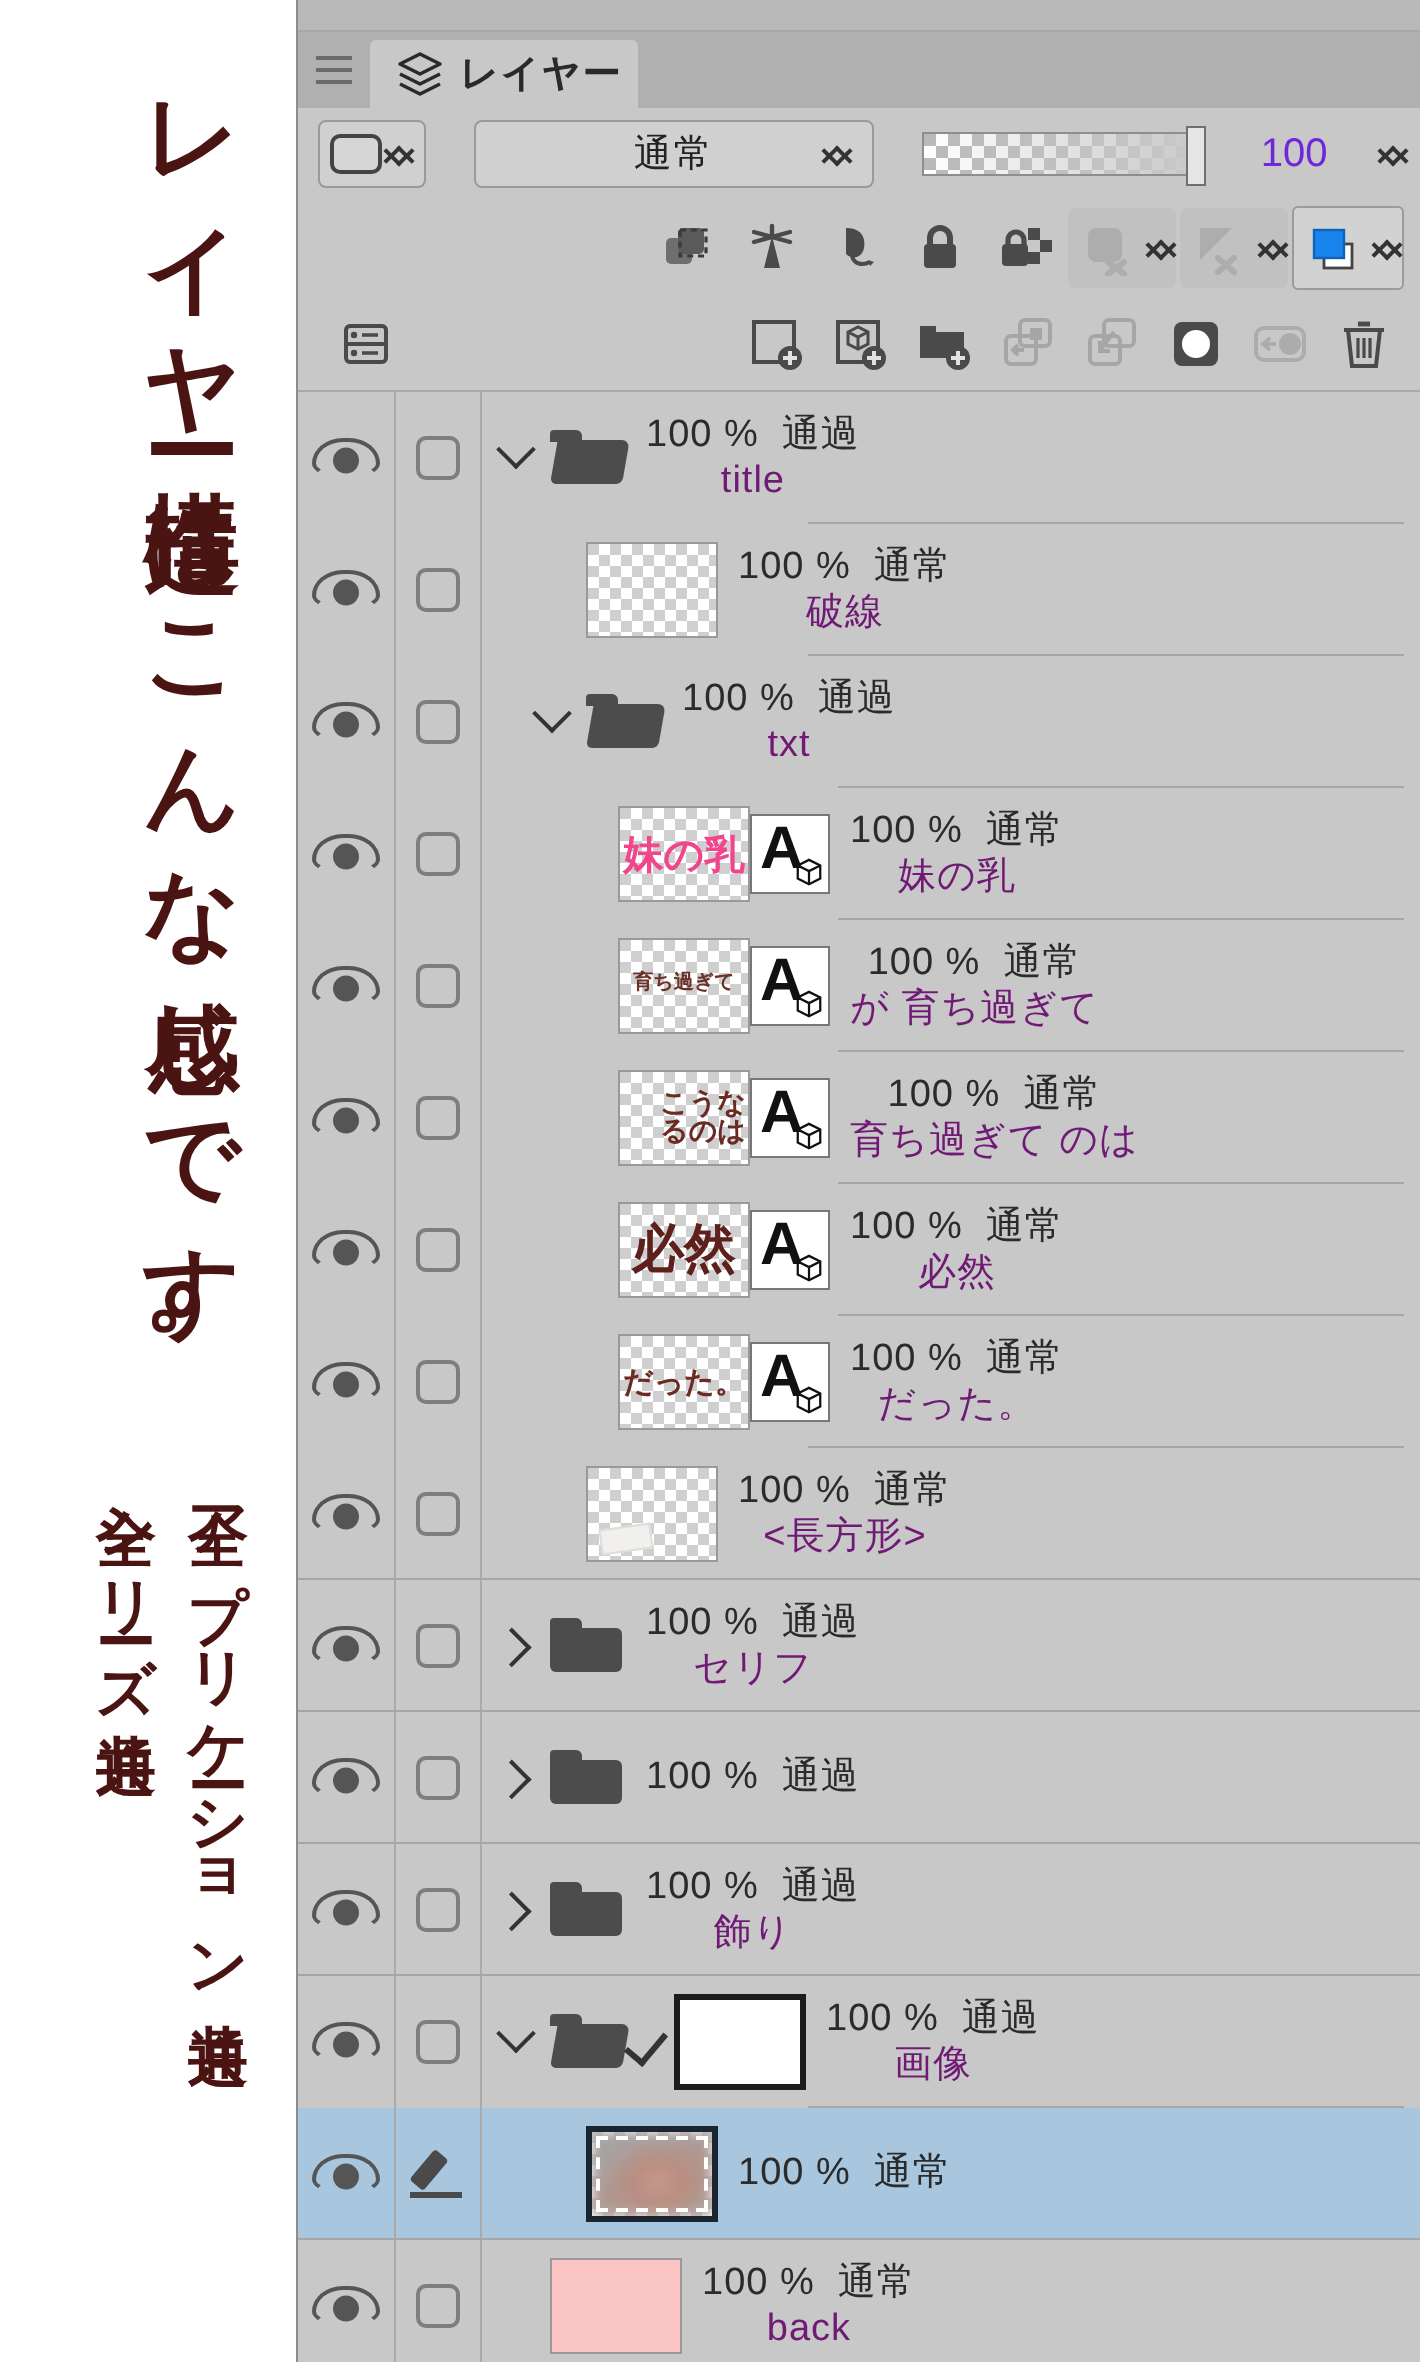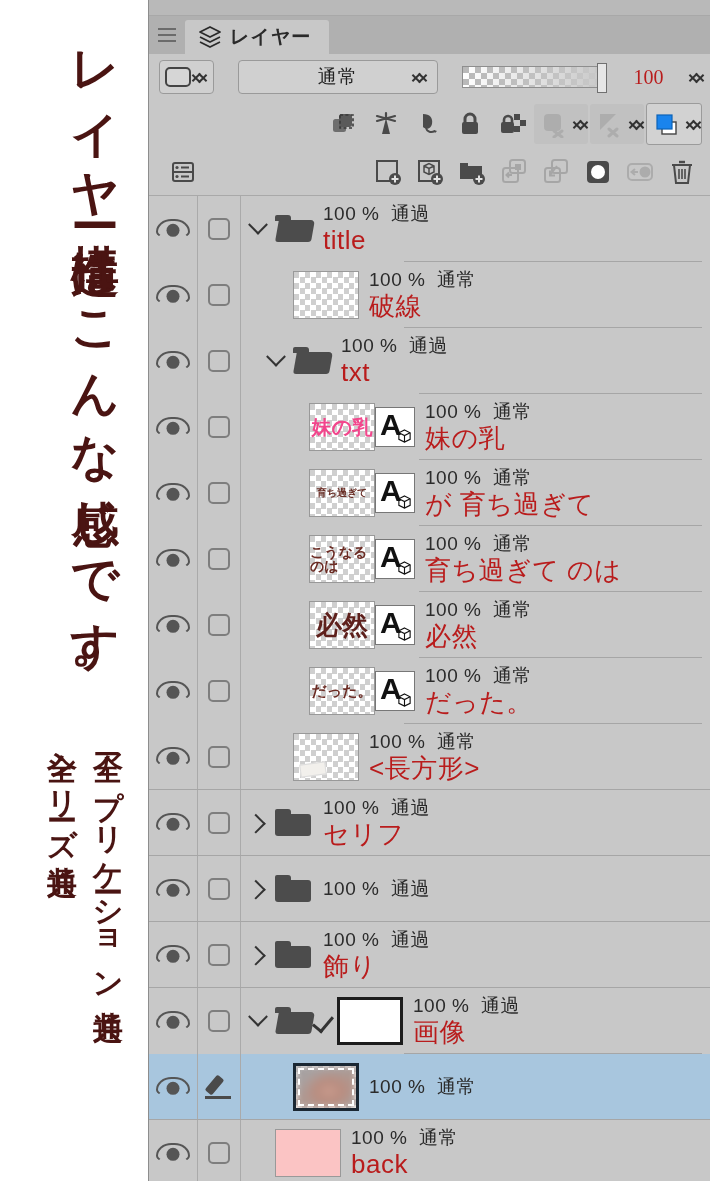--- a/index.html
+++ b/index.html
@@ -41,28 +41,28 @@
 
   
   #tabbar { height:38px; background:#b0b0b0; display:flex; align-items:flex-end; position:relative;}
   #hamburger {
     width:36px; height:38px; display:flex; flex-direction:column;
     justify-content:center; align-items:center; gap:4px; background:#b0b0b0; cursor:pointer;
   }
   #hamburger i { display:block; width:18px; height:2px; background:#6b6b6b;}
   .tab {
     height:34px; display:flex; align-items:center; gap:7px;
-    padding:0 18px 0 12px; background:#c8c8c8;
+    padding:0 8px 0 12px; background:#c8c8c8;
     border-top-left-radius:3px; border-top-right-radius:3px;
     cursor:pointer;
   }
   .tab .label { font-size:19px; color:#2a2a2a; font-weight:700; letter-spacing:1px;}
 
   
-  #blendrow { height:46px; display:flex; align-items:center; padding:0 10px; gap:24px; background:#c8c8c8;font-family:Liberation Serif, serif;}
+  #blendrow { height:46px; display:flex; align-items:center; padding:0 10px; gap:24px; background:#c8c8c8;}
   .ctl {
     background:#d0d0d0; border:1px solid #9a9a9a; border-radius:4px;
     display:flex; align-items:center; height:34px;
   }
   #mask-ctl { width:70px; justify-content:space-around; padding:0 4px;}
   .sq-icon { width:26px; height:20px; border:2px solid #444; border-radius:5px; background:#d6d6d6;}
   .chev {position:relative;width:14px;height:16px;}
   .chev:before,.chev:after{content:"";position:absolute;left:1px;width:9px;height:9px;border-right:2px solid #333;border-bottom:2px solid #333;}
   .chev:before{top:6px;transform:rotate(-135deg);}
   .chev:after{top:1px;transform:rotate(45deg);}
@@ -71,21 +71,21 @@
   #blend-ctl .chev { position:absolute; right:10px; top:8px;}
   #opacity-slider {
     position:relative; width:190px; height:22px;
     border:1px solid #8e8e8e;
     background:
       linear-gradient(to right, rgba(200,200,200,0), rgba(200,200,200,1)),
       repeating-conic-gradient(#ffffff 0% 25%, #b9b9b9 0% 50%) 0 0/12px 12px;
     cursor:pointer;
   }
   #opacity-handle { position:absolute; right:-4px; top:-4px; width:10px; height:30px; background:#e6e6e6; border:1px solid #707070;}
-  #opacity-value { font-size:20px; color:#b91c1c; margin-left:6px;text-align:right;}
+  #opacity-value { font-size:20px; color:#6d28d9; margin-left:6px;text-align:right;}
 
   
   #iconrow { height:48px; display:flex; align-items:center; justify-content:flex-end; gap:2px; padding-right:8px; background:#c8c8c8;}
   .ibtn { width:40px; height:40px; display:flex; align-items:center; justify-content:center; cursor:pointer; border-radius:3px;}
   .ibtn.dim { opacity:.35;}
   .pairbox { display:flex; align-items:center; background:#c1c1c1; border-radius:3px;}
   .pairbox.sel { background:#d2d2d2; border:1px solid #9b9b9b;}
 
   
   #toolrow { height:48px; display:flex; align-items:center; background:#c8c8c8; padding:0 8px; border-bottom:1px solid #a9a9a9;}
@@ -132,23 +132,23 @@
        linear-gradient(160deg,#9fa0a2 0%, #b09890 55%, #a9a2a0 100%);
      filter: blur(3px);}
   .thumb .rectfrag { position:absolute; left:6px; bottom:4px; width:26px; height:13px; background:#f2f0ec; transform:rotate(-8deg); border:1px solid #ddd;}
   .tt-thumb { width:66px; height:48px; border:1px solid #999; flex:0 0 66px; position:relative; overflow:hidden;
      display:flex; align-items:center; justify-content:center;
      background: repeating-conic-gradient(#ffffff 0% 25%, #cfcfcf 0% 50%) 0 0/11px 11px;}
   .tt-thumb span { font-family:"DejaVu Sans","Liberation Sans",sans-serif; font-weight:700; position:relative; z-index:2; line-height:1;}
   .texticon { width:40px; height:40px; flex:0 0 40px; border:1.6px solid #777; background:#fff; position:relative;}
   .texticon .A { position:absolute; left:4px; top:2px; font-size:30px; font-weight:700; font-family:"Liberation Sans",sans-serif; color:#111; line-height:1;}
   .texticon .cube { position:absolute; right:2px; bottom:2px; width:15px; height:15px;}
-  .meta { margin-left:10px; line-height:1.22; }
+  .meta { margin-left:10px; line-height:1.22;text-align:center; }
   .meta .l1 { font-size:19px; color:#2b2b2b; letter-spacing:.5px;}
-  .meta .l2 { font-size:26px; color:#b91c1c; letter-spacing:.5px;}
+  .meta .l2 { font-size:19px; color:#701a75; letter-spacing:.5px;}
   .ind-0 { padding-left:0px;}
   .ind-1 { padding-left:18px;}
   .ind-2 { padding-left:34px;}
   .rowcontent { display:flex; align-items:center; flex:1; height:100%; }
 </style>
 </head>
 <body>
 
 <div id="annotation">
   <div class="vtext" id="ann-main">レイヤー構造はこんな感じです。</div>
@@ -445,21 +445,21 @@
             <div class="lid"></div>
             <div class="pupil"></div>
           </div>
         </div>
         <div class="chkcell">
           <div class="chk"></div>
         </div>
         <div class="rowcontent ind-2">
           <div class="arrowcell"></div>
           <div class="tt-thumb">
-            <span style="color:#6b3028;font-size:10px;">育ち過ぎて</span>
+            <span style="color:#6b3028;font-size:10px;font-family:Liberation Mono, monospace;">育ち過ぎて</span>
           </div>
           <div class="texticon">
             <span class="A">A</span>
             <svg class="cube" viewBox="0 0 16 16">
               <path d="M8 1 L14 4 V11 L8 14 L2 11 V4 Z" fill="none" stroke="#111" stroke-width="1.2"></path>
               <path d="M2 4 L8 7 L14 4 M8 7 V14" fill="none" stroke="#111" stroke-width="1.2"></path>
             </svg>
           </div>
           <div class="meta">
              <div class="l1">100 %&nbsp; 通常</div>
@@ -474,21 +474,21 @@
             <div class="lid"></div>
             <div class="pupil"></div>
           </div>
         </div>
         <div class="chkcell">
           <div class="chk"></div>
         </div>
         <div class="rowcontent ind-2">
           <div class="arrowcell"></div>
           <div class="tt-thumb">
-            <span style="color:#6b2b23;font-size:14px;">こうなるのは</span>
+            <span style="color:#6b2b23;font-size:14px;margin-left:20px;">こうなるのは</span>
           </div>
           <div class="texticon">
             <span class="A">A</span>
             <svg class="cube" viewBox="0 0 16 16">
               <path d="M8 1 L14 4 V11 L8 14 L2 11 V4 Z" fill="none" stroke="#111" stroke-width="1.2"></path>
               <path d="M2 4 L8 7 L14 4 M8 7 V14" fill="none" stroke="#111" stroke-width="1.2"></path>
             </svg>
           </div>
           <div class="meta">
              <div class="l1">100 %&nbsp; 通常</div>

